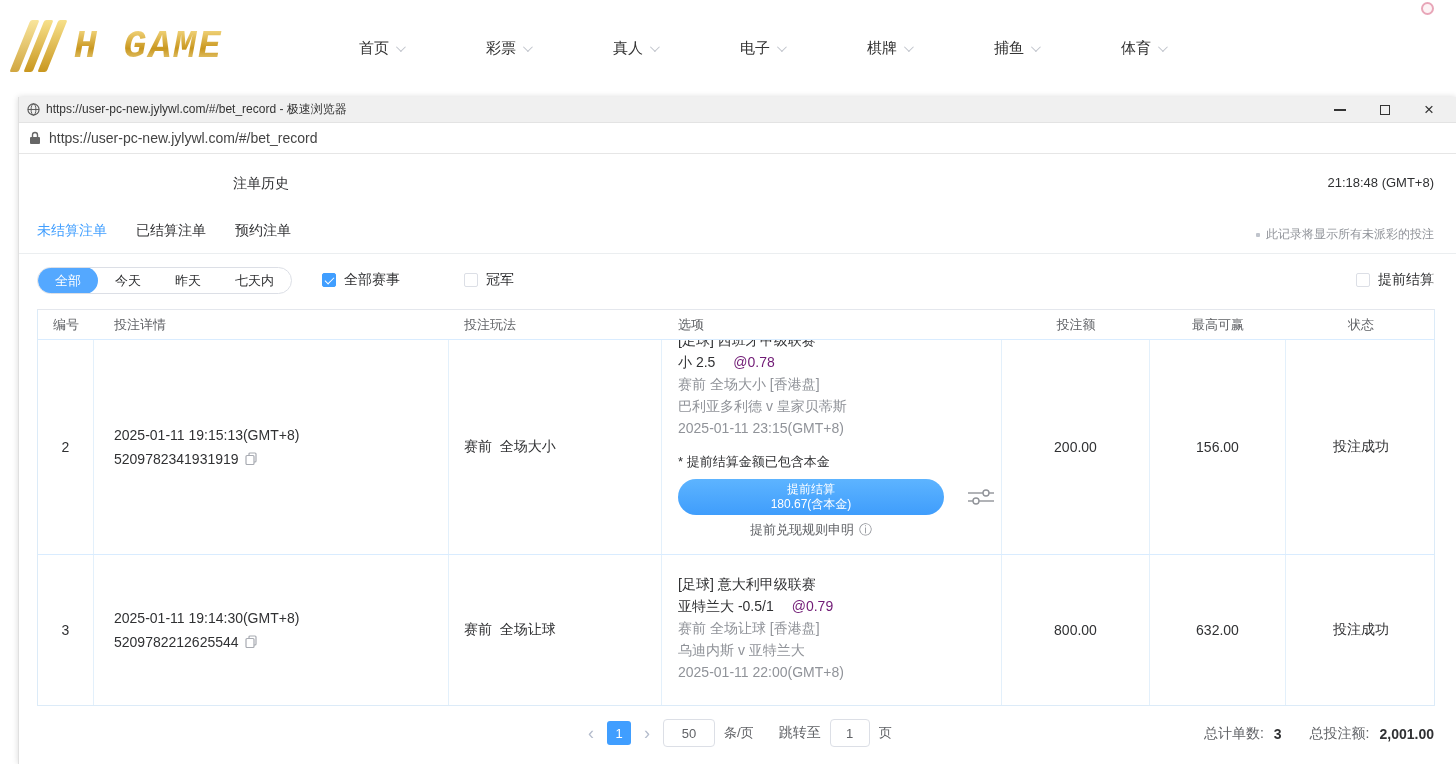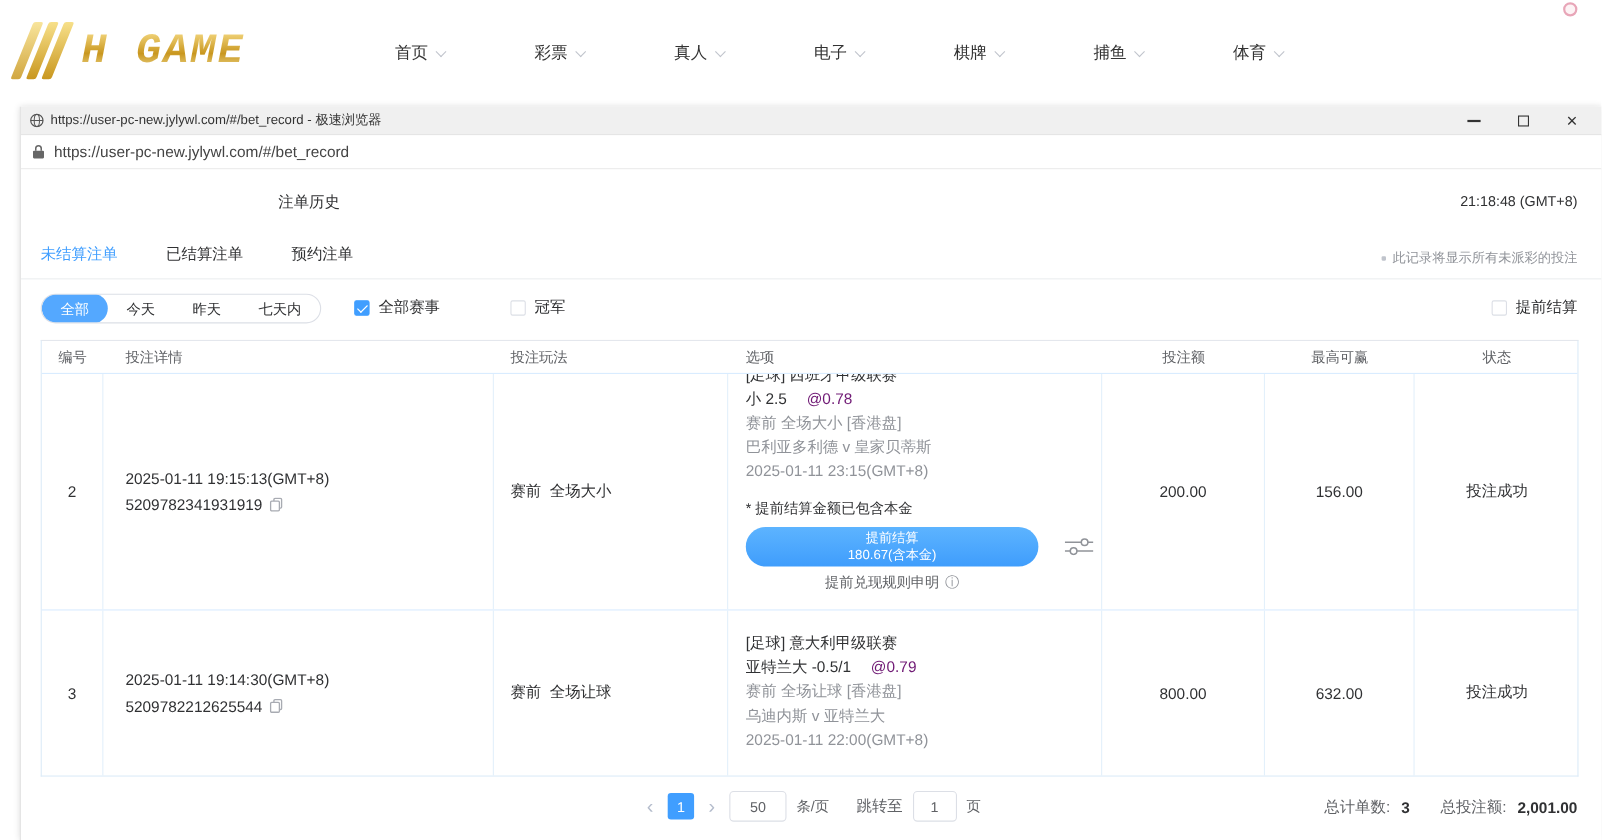--- a/index.html
+++ b/index.html
@@ -29,26 +29,26 @@
   .globe { width:13px; height:13px; margin-right:6px; flex:none; }
   .win-controls { margin-left:auto; display:flex; align-items:center; gap:34px; padding-right:14px; }
   .wc-min { width:12px; height:2px; background:#333; }
   .wc-max { width:10px; height:10px; border:1.5px solid #333; }
   .wc-close { font-size:17px; line-height:1; color:#333; }
   .addressbar { height:31px; background:#fff; border-bottom:1px solid #e6e6e6; display:flex; align-items:center; padding:0 10px; font-size:14px; color:#444; }
   .lock { width:12px; height:14px; margin-right:8px; flex:none; }
 
   
   .content { position:relative; height:calc(100% - 57px); background:#fff; }
-  .page-head { position:relative; height:60px;margin-left:20px; }
+  .page-head { position:relative; height:60px; }
   .page-title { position:absolute; left:214px; top:21px; font-size:14px; color:#303133; }
   .clock { position:absolute; right:22px; top:21px; font-size:13px; color:#303133; }
 
   .tabsrow { position:relative; height:40px; border-bottom:1px solid #ebeef0; }
-  .tabs { position:absolute; left:18px; top:8px; display:flex; gap:44px; font-size:14px; }
+  .tabs { position:absolute; left:18px; top:8px; display:flex; gap:29px; font-size:14px; }
   .tab { color:#303133; cursor:pointer; }
   .tab.active { color:#409eff; }
   .tabs-note { position:absolute; right:22px; top:12px; font-size:12px; color:#909399; display:flex; align-items:center; gap:6px; }
   .tabs-note .dot { width:4px; height:4px; background:#c0c4cc; border-radius:1px; }
 
   .filters { position:relative; margin:9px 0 0 18px; height:34px; display:flex; align-items:center; }
   .segmented { display:inline-flex; align-items:center; height:27px; border:1px solid #dcdfe6; border-radius:15px; background:#fff; overflow:hidden; }
   .seg-opt { padding:0 17px; font-size:13px; line-height:25px; color:#303133; cursor:pointer; }
   .seg-opt.active { background:#54a8ff; color:#fff; border-radius:14px; height:27px; line-height:27px; margin:-1px 0; }
   .cbgroup { display:flex; align-items:center; gap:8px; margin-left:30px; font-size:14px; }

